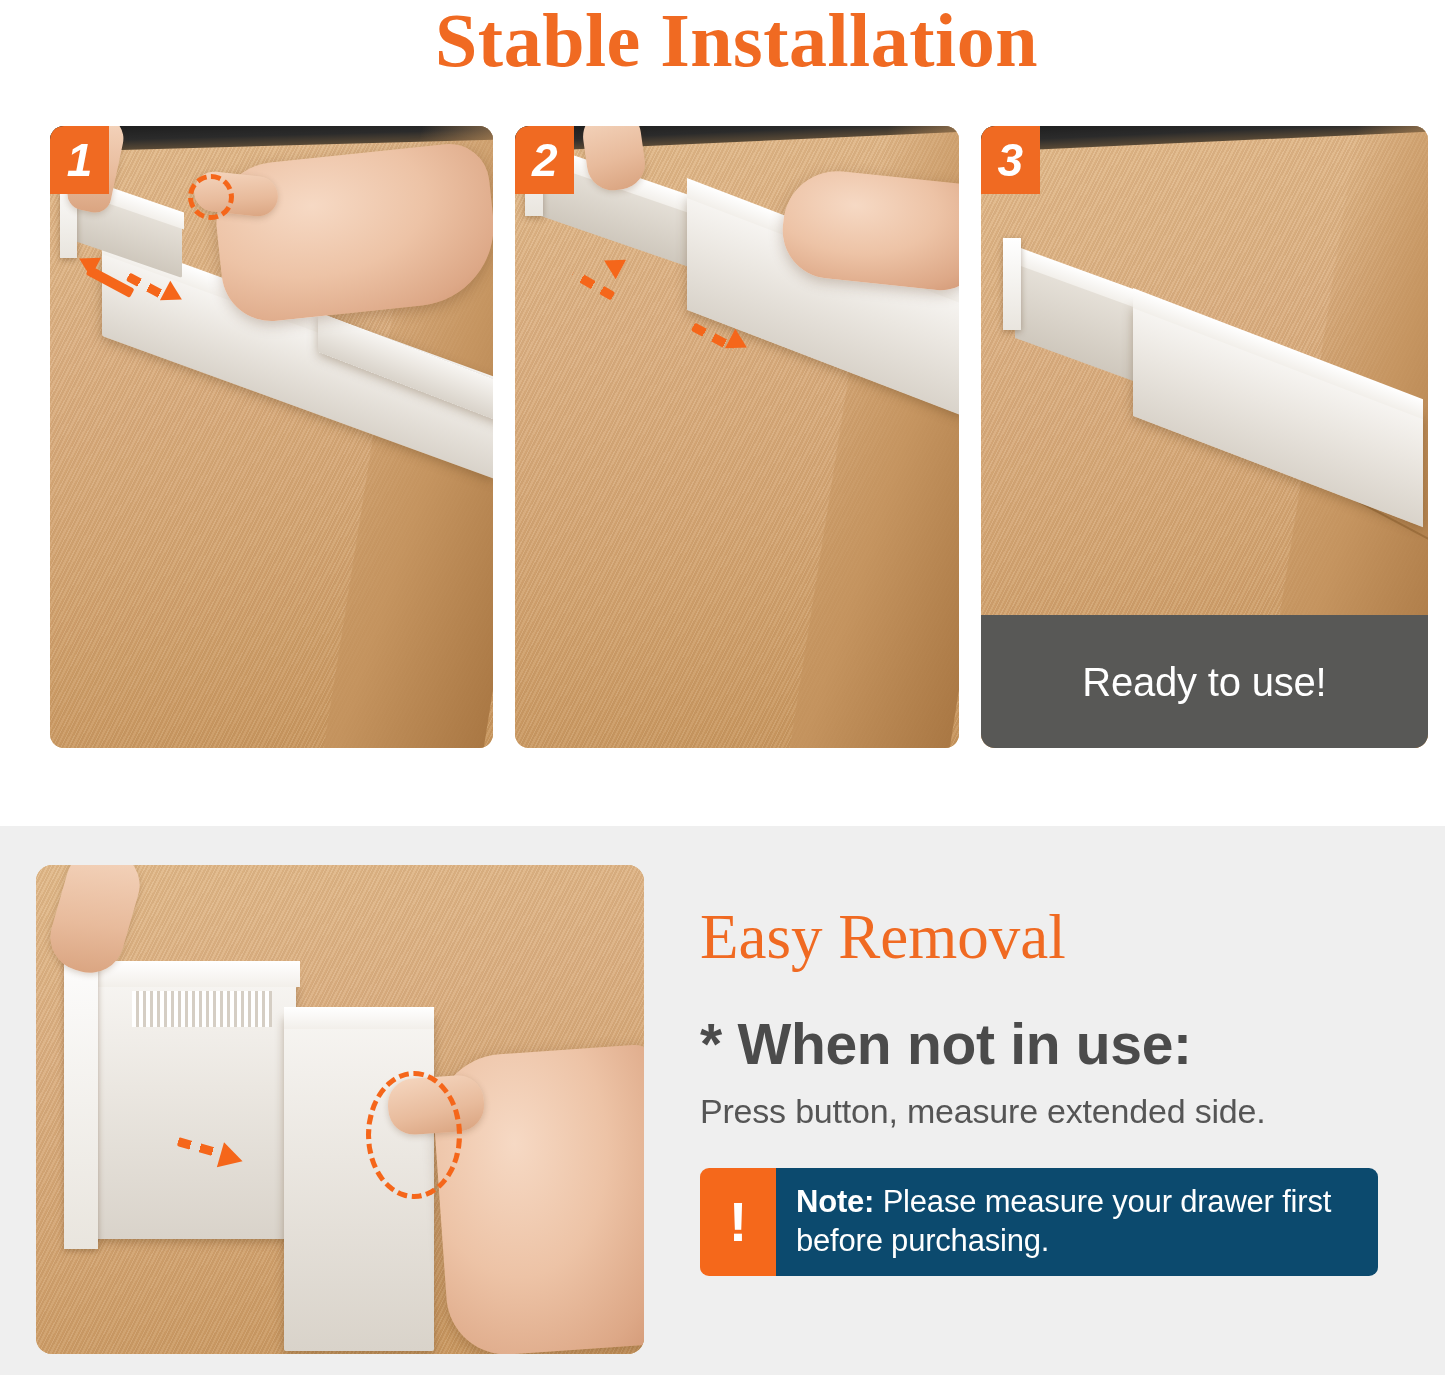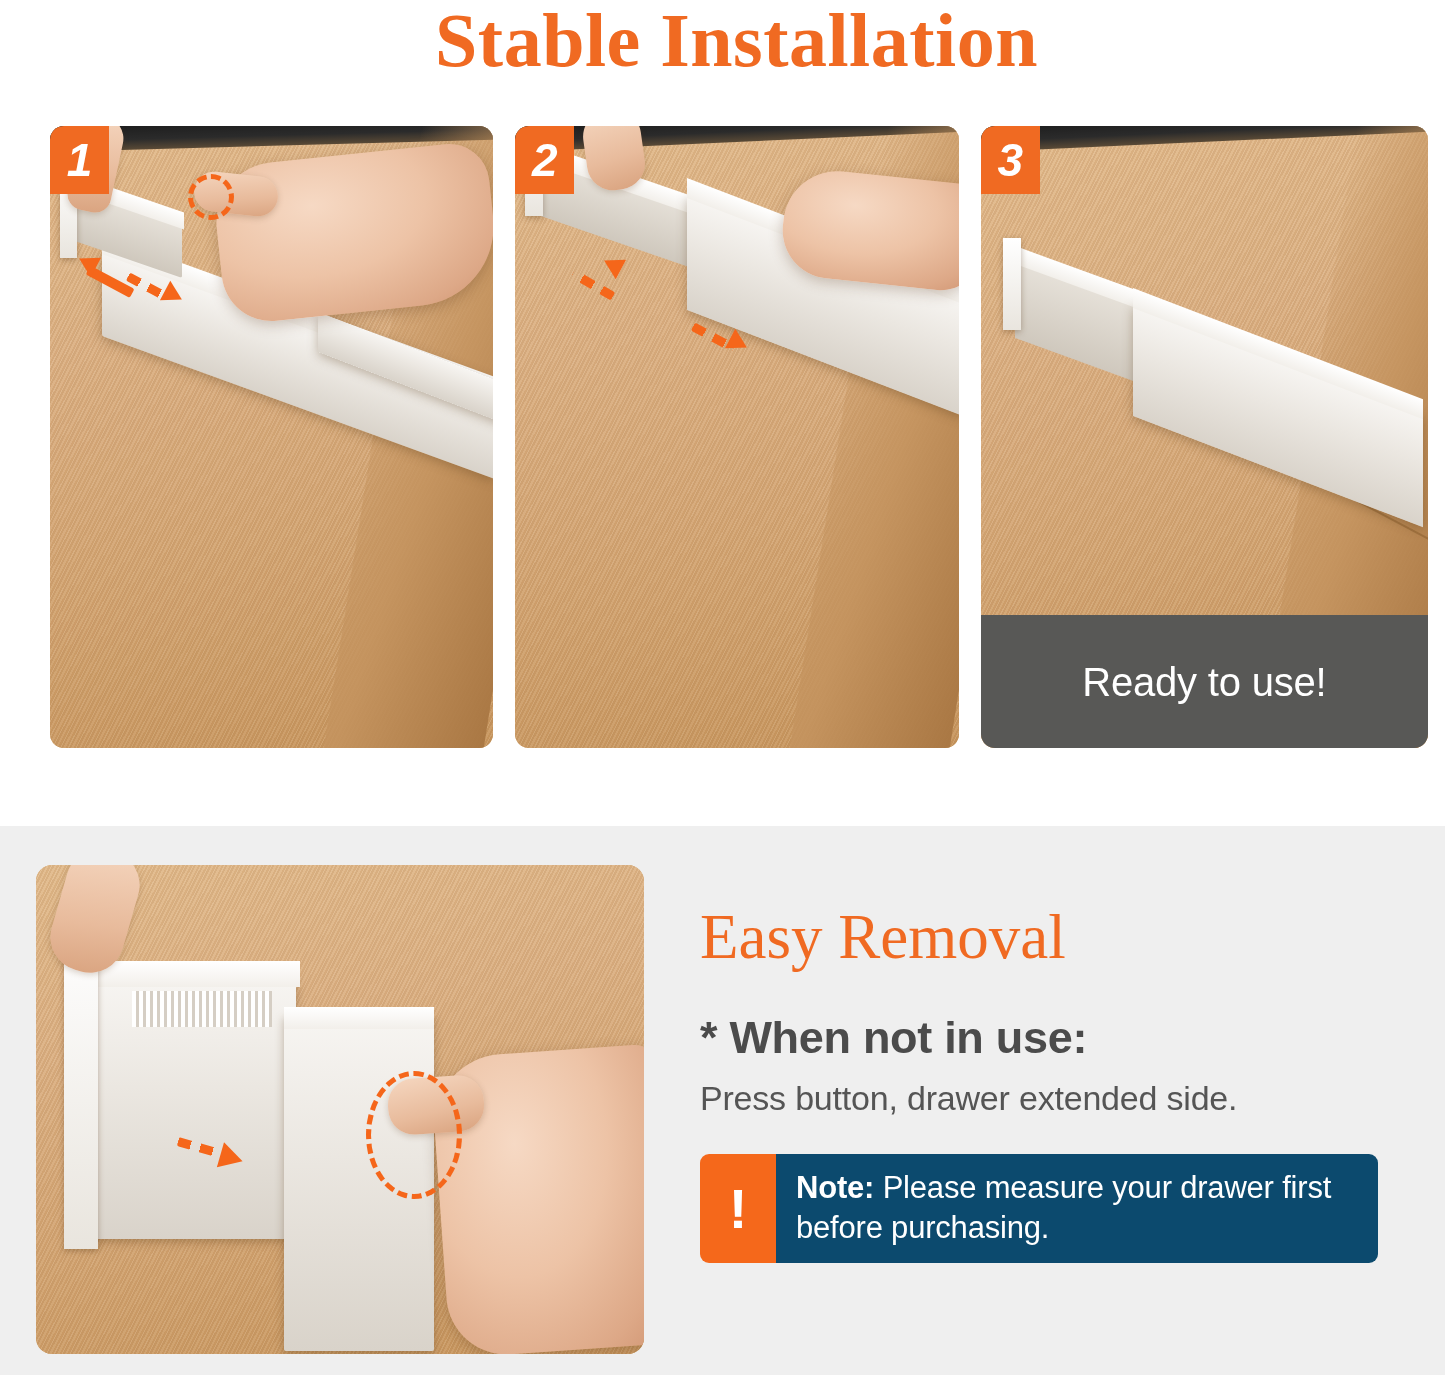--- a/index.html
+++ b/index.html
@@ -163,21 +163,21 @@
   .removal-text {
     position: absolute; left: 700px; top: 78px; width: 690px;
   }
   .removal-title {
     font-family: "Liberation Serif", serif;
     font-weight: normal; font-size: 63px; color: #F06A22;
     line-height: 1.05; margin-bottom: 43px;
   }
   .removal-sub {
     font-family: "Liberation Sans", sans-serif;
-    font-weight: bold; font-size: 45px; color: #4B4B4B;
+    font-weight: bold; font-size: 57px; color: #4B4B4B;
     line-height: 1.1; margin-bottom: 15px;
     letter-spacing: -0.3px;
   }
   .removal-desc {
     font-family: "Liberation Sans", sans-serif;
     font-weight: normal; font-size: 34px; color: #555555;
     line-height: 1.2; margin-bottom: 36px;
     letter-spacing: -0.2px;
   }
   .note-box {
@@ -310,21 +310,21 @@
 
         <div class="dash-line" style="left:142px; top:272px; width:50px; transform: rotate(16deg); transform-origin:left center;"></div>
         <div class="arrow-solid" style="left:184px; top:280px; border-width:13px 0 13px 23px; border-color: transparent transparent transparent #F5661A; transform: rotate(16deg);"></div>
         <div class="dashed-circle" style="left:330px; top:206px; width:96px; height:128px;"></div>
       </div>
     </div>
 
     <div class="removal-text">
       <div class="removal-title">Easy Removal</div>
       <div class="removal-sub">* When not in use:</div>
-      <div class="removal-desc">Press button, drawer extended side.</div>
+      <div class="removal-desc">Press button, measure extended side.</div>
 
       <div class="note-box">
         <div class="note-icon">!</div>
         <div class="note-body">
           <b>Note:</b>
           <span>Please measure your drawer</span>
           <span>first before purchasing.</span>
         </div>
       </div>
     </div>

